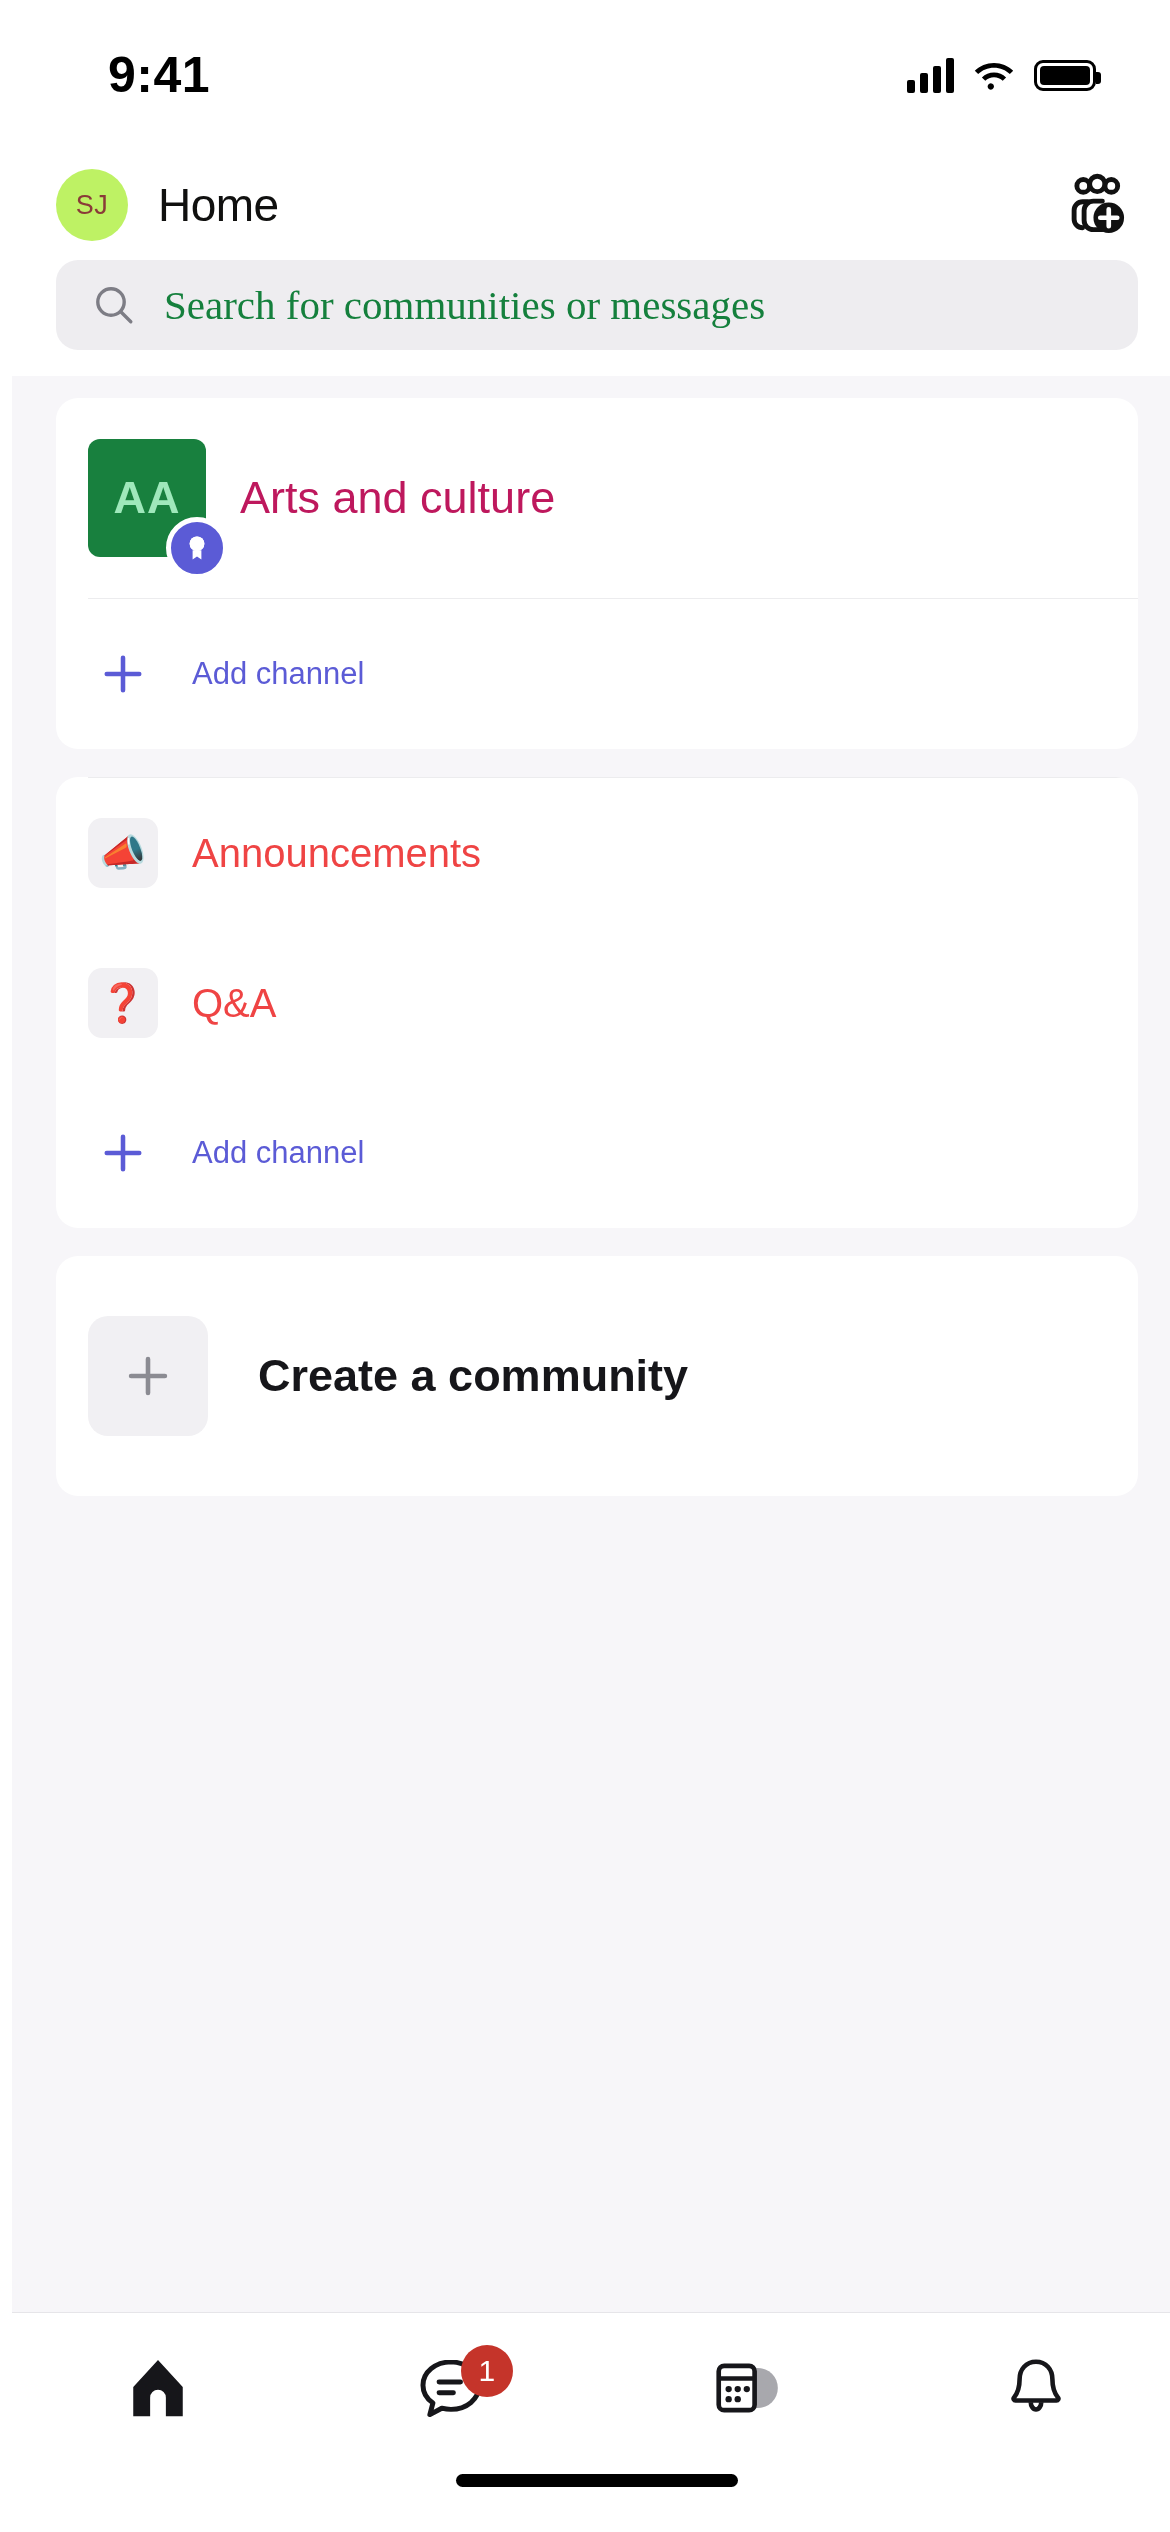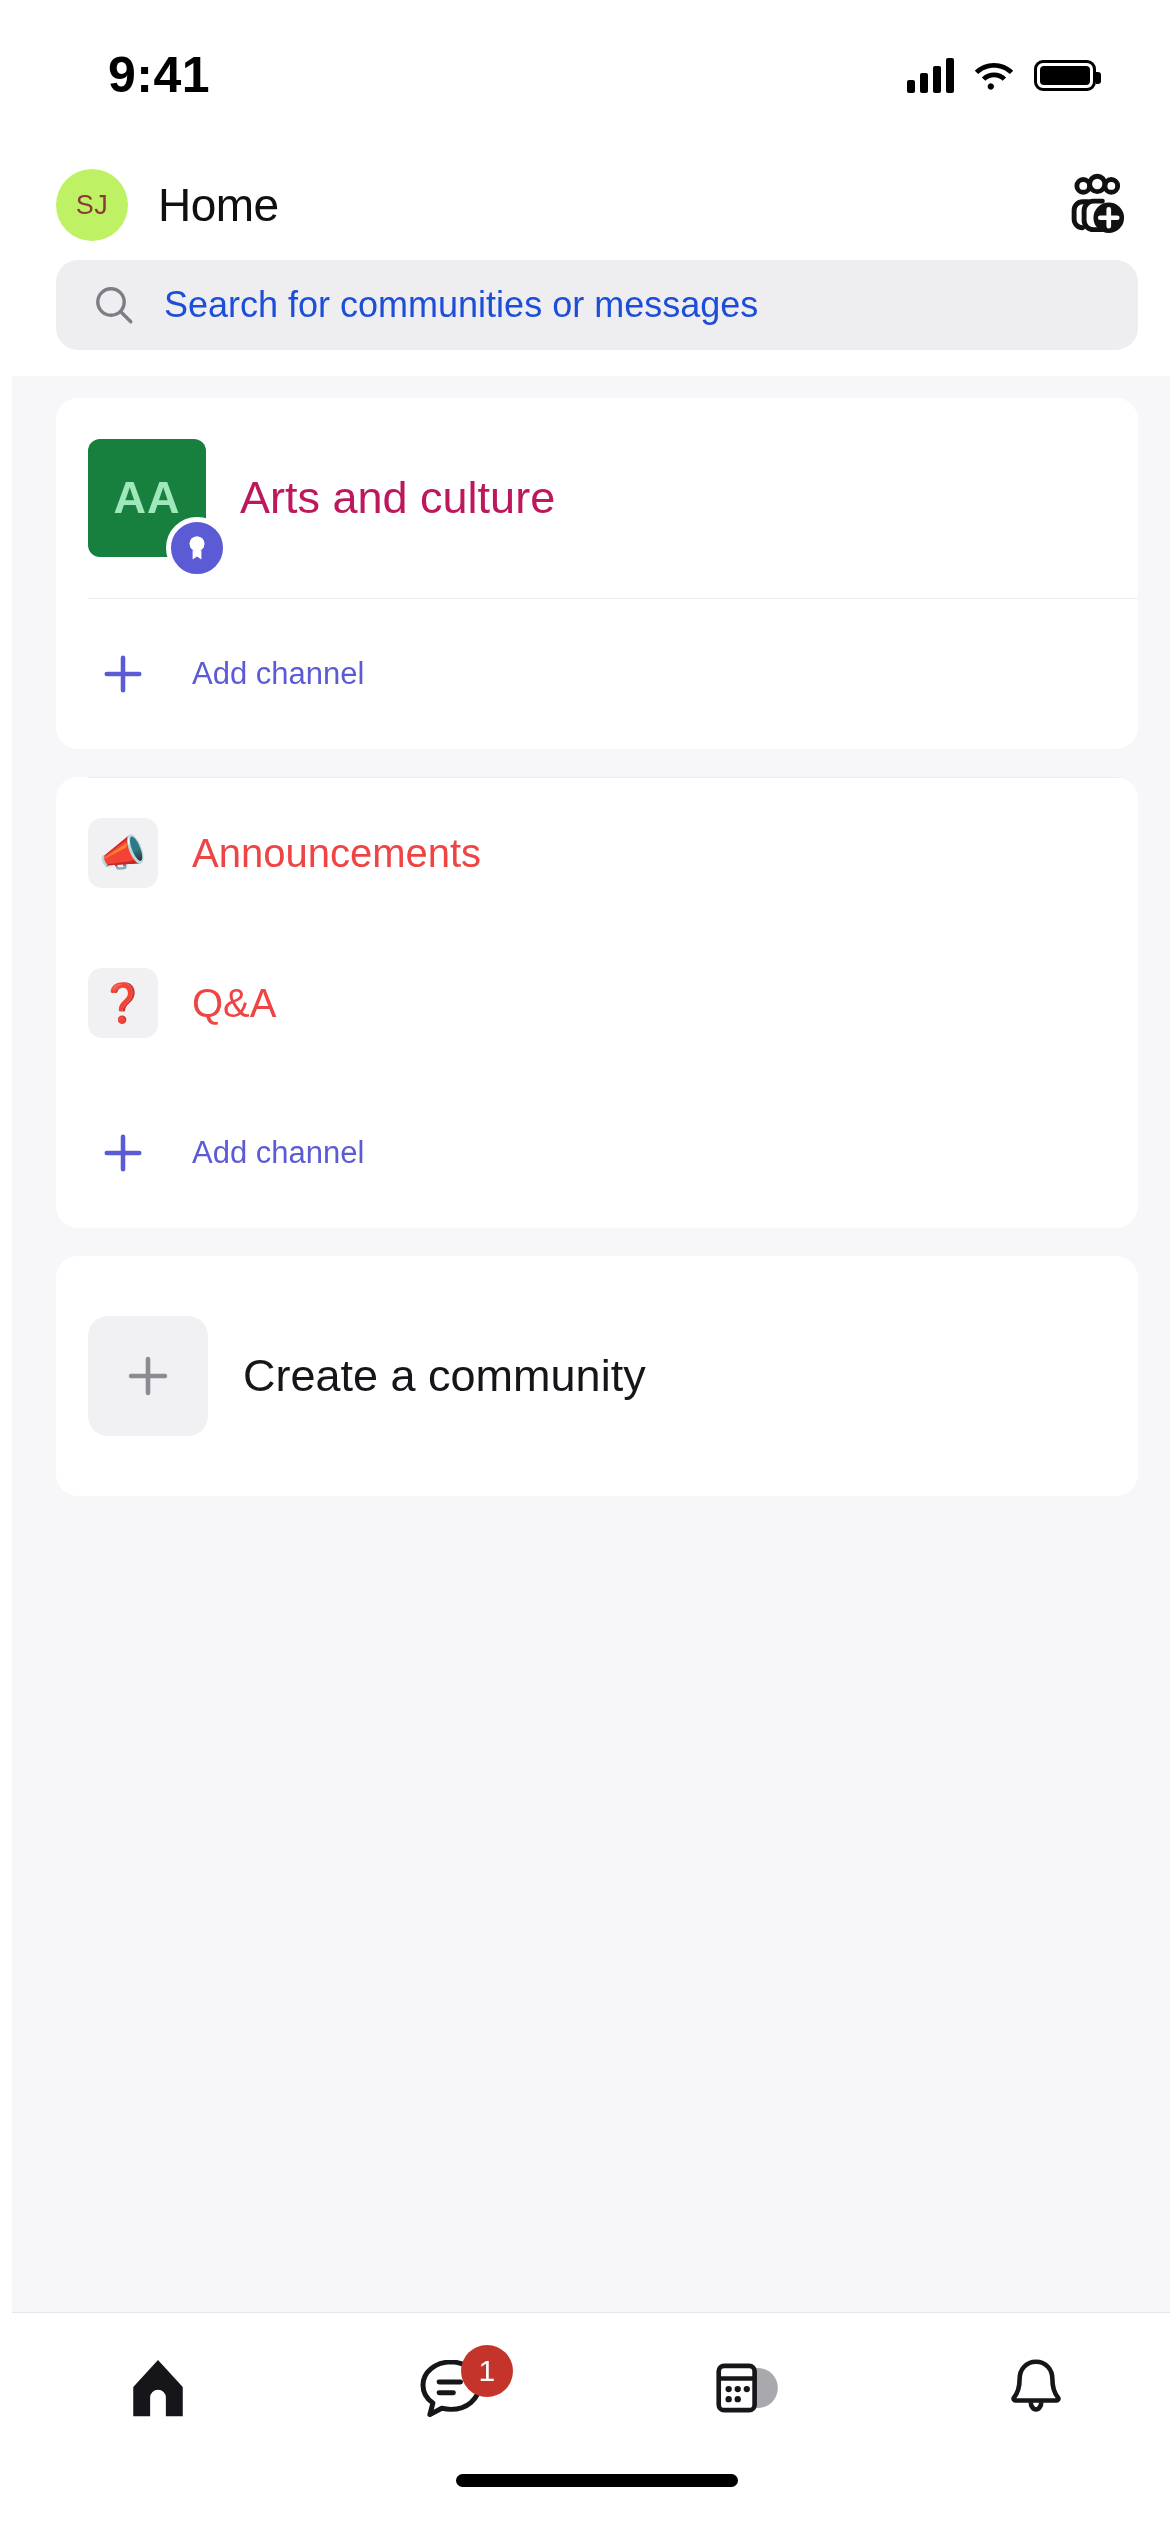--- a/index.html
+++ b/index.html
@@ -42,21 +42,21 @@
   }
   .page-title { font-size:46px; font-weight:400; color:#10100f; letter-spacing:-0.5px; flex:1; }
   .addpeople { width:76px; height:76px; display:flex; align-items:center; justify-content:center; }
 
   
   .searchwrap { background:#fff; padding:0 44px 26px; flex:0 0 auto; }
   .searchbar {
     height:90px; background:#eeedf0; border-radius:22px;
     display:flex; align-items:center; padding:0 34px; gap:26px;
   }
-  .search-placeholder { font-size:36px; color:#1d4ed8; }
+  .search-placeholder { font-size:41px; color:#15803d;font-family:Liberation Serif, serif; }
 
   
   .content { flex:1 1 auto; background:#f7f6f9; padding:22px 44px 0; overflow:hidden; }
   .card { background:#fff; border-radius:22px; margin-bottom:28px; overflow:hidden; }
 
   .community-row { display:flex; align-items:center; height:200px; padding:0 32px; gap:34px; }
   .comm-thumb { width:118px; height:118px; border-radius:12px; position:relative; flex:0 0 118px; }
   .comm-thumb.initials {
     background:#18803e; color:#9fe8bb;
     display:flex; align-items:center; justify-content:center;
@@ -94,21 +94,21 @@
     width:70px; height:70px; border-radius:14px; background:#f1f0f3;
     display:flex; align-items:center; justify-content:center; flex:0 0 70px;
     font-size:38px; line-height:1;
   }
   .chan-name { font-size:40px; color:#ef4444; }
 
   .add-row { display:flex; align-items:center; height:150px; padding:0 32px; gap:34px; }
   .add-plus { width:70px; height:70px; display:flex; align-items:center; justify-content:center; flex:0 0 70px; }
   .add-label { font-size:31px; color:#5b5bd6; }
 
-  .create-row { display:flex; align-items:center; height:240px; padding:0 32px; gap:35px; }
+  .create-row { display:flex; align-items:center; height:240px; padding:0 32px; gap:50px;font-weight:bold; }
   .create-sq {
     width:120px; height:120px; border-radius:20px; background:#f1f0f3;
     display:flex; align-items:center; justify-content:center; flex:0 0 120px;
   }
   .create-label { font-size:45px; color:#16161a; }
 
   
   .tabbar {
     flex:0 0 150px; height:150px; background:#fff;
     border-top:1px solid #e6e5e9;

